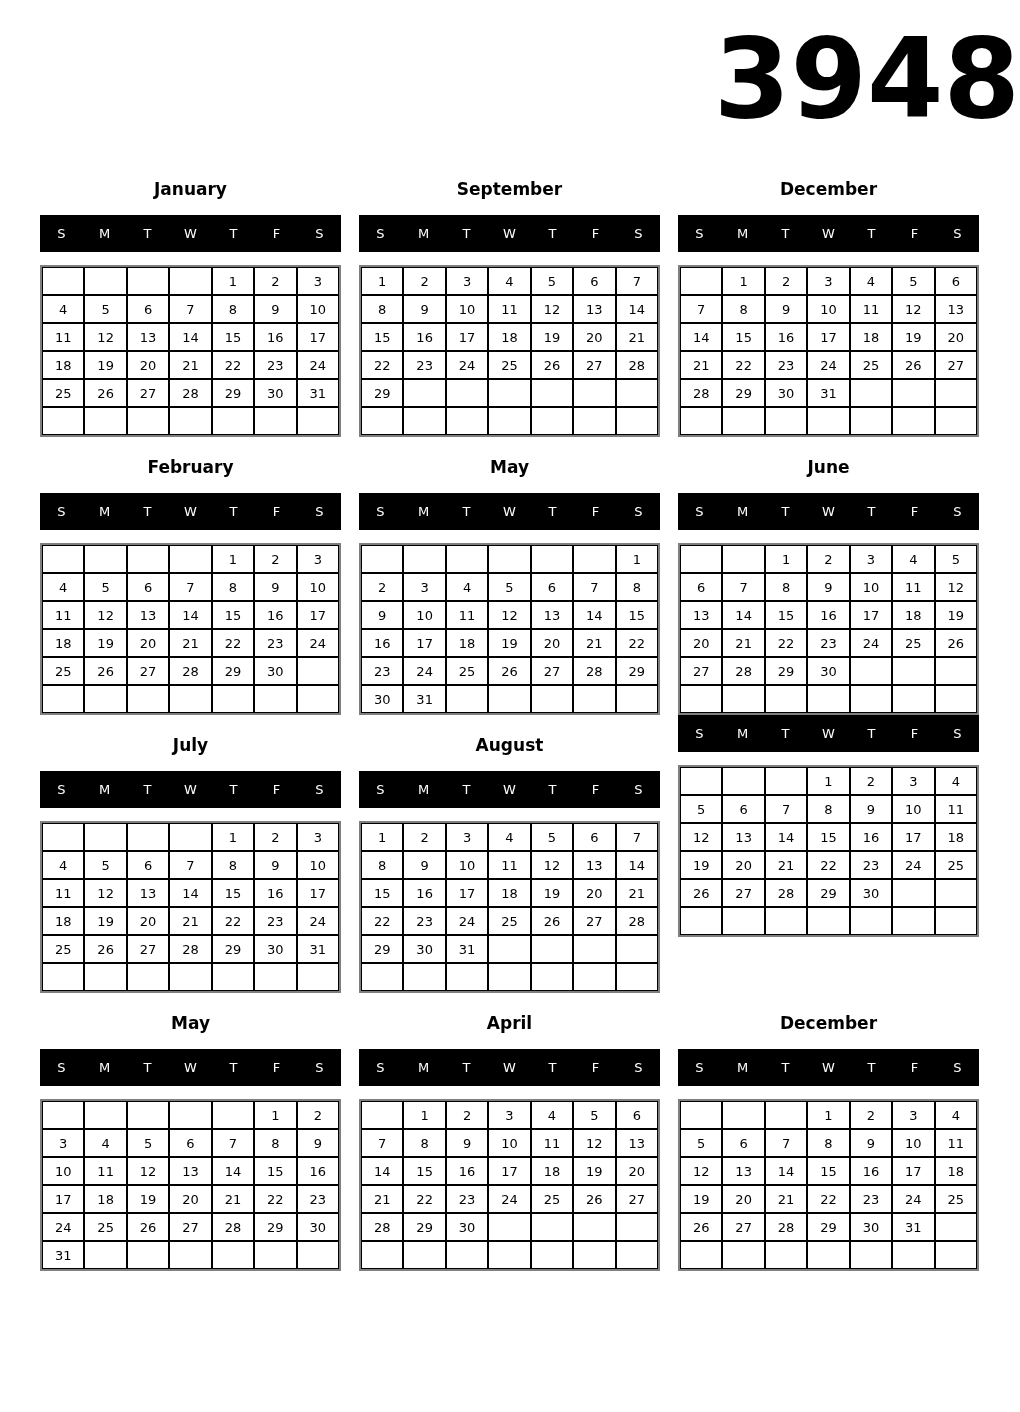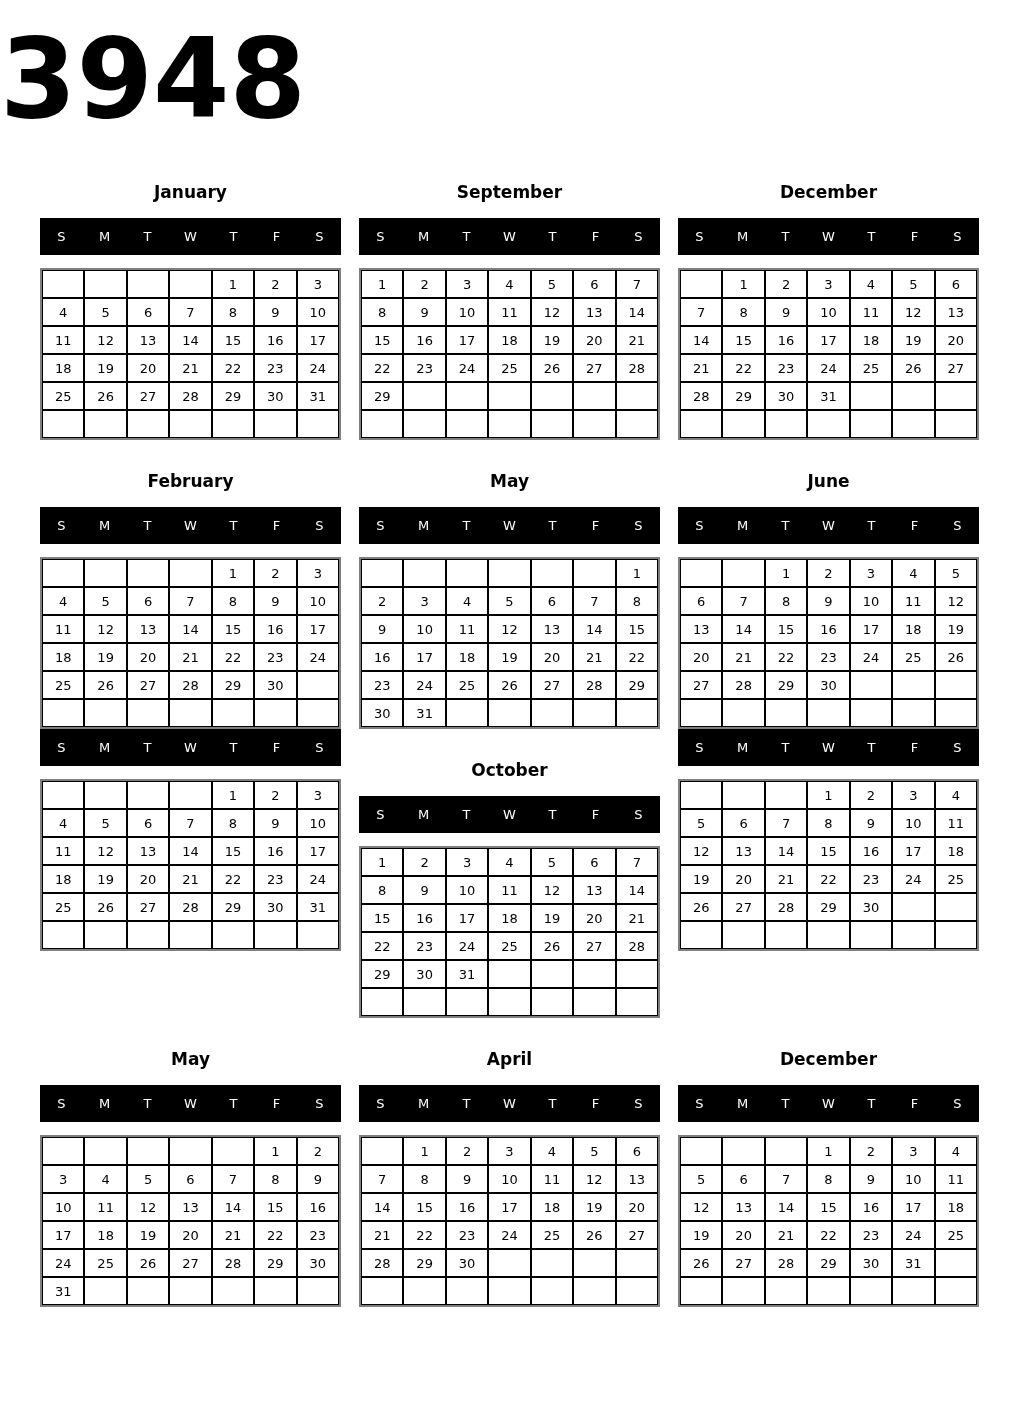--- a/index.html
+++ b/index.html
@@ -5,39 +5,39 @@
   html, body {
     margin: 0;
     padding: 0;
     background: #ffffff;
     width: 1020px;
     height: 1412px;
     font-family: "DejaVu Sans", "Liberation Sans", sans-serif;
     color: #000000;
   }
   .year {
-    text-align: left;
+    text-align: right;
     font-size: 110px;
     font-weight: bold;
     line-height: 1.3;
-    margin: 8px 0 0 0;
+    margin: 8px 0 8px 0;
   }
   .months {
     display: grid;
     grid-template-columns: repeat(3, 301px);
     column-gap: 18px;
     padding-left: 40px;
   }
   .month { width: 301px; }
   .month-title {
     text-align: center;
     font-weight: bold;
     font-size: 17px;
     line-height: 25px;
-    margin: 29px 0 13px 0;
+    margin: 18px 0 13px 0;
   }
   .weekday-bar {
     background: #000000;
     color: #ffffff;
     height: 37px;
     display: grid;
     grid-template-columns: repeat(7, 1fr);
     align-items: center;
     text-align: center;
     font-size: 13px;
@@ -400,20 +400,21 @@
         <div class="daycell"></div>
         <div class="daycell"></div>
         <div class="daycell"></div>
         <div class="daycell"></div>
         <div class="daycell"></div>
         <div class="daycell"></div>
       </div>
   </div>
 
   <div class="month">
+    <div class="month-title">July</div>
     <div class="weekday-bar">
         <span>S</span>
         <span>M</span>
         <span>T</span>
         <span>W</span>
         <span>T</span>
         <span>F</span>
         <span>S</span>
       </div>
     <div class="daygrid">
@@ -456,21 +457,21 @@
         <div class="daycell"></div>
         <div class="daycell"></div>
         <div class="daycell"></div>
         <div class="daycell"></div>
         <div class="daycell"></div>
         <div class="daycell"></div>
       </div>
   </div>
 
   <div class="month">
-    <div class="month-title">October</div>
+    <div class="month-title">August</div>
     <div class="weekday-bar">
         <span>S</span>
         <span>M</span>
         <span>T</span>
         <span>W</span>
         <span>T</span>
         <span>F</span>
         <span>S</span>
       </div>
     <div class="daygrid">

